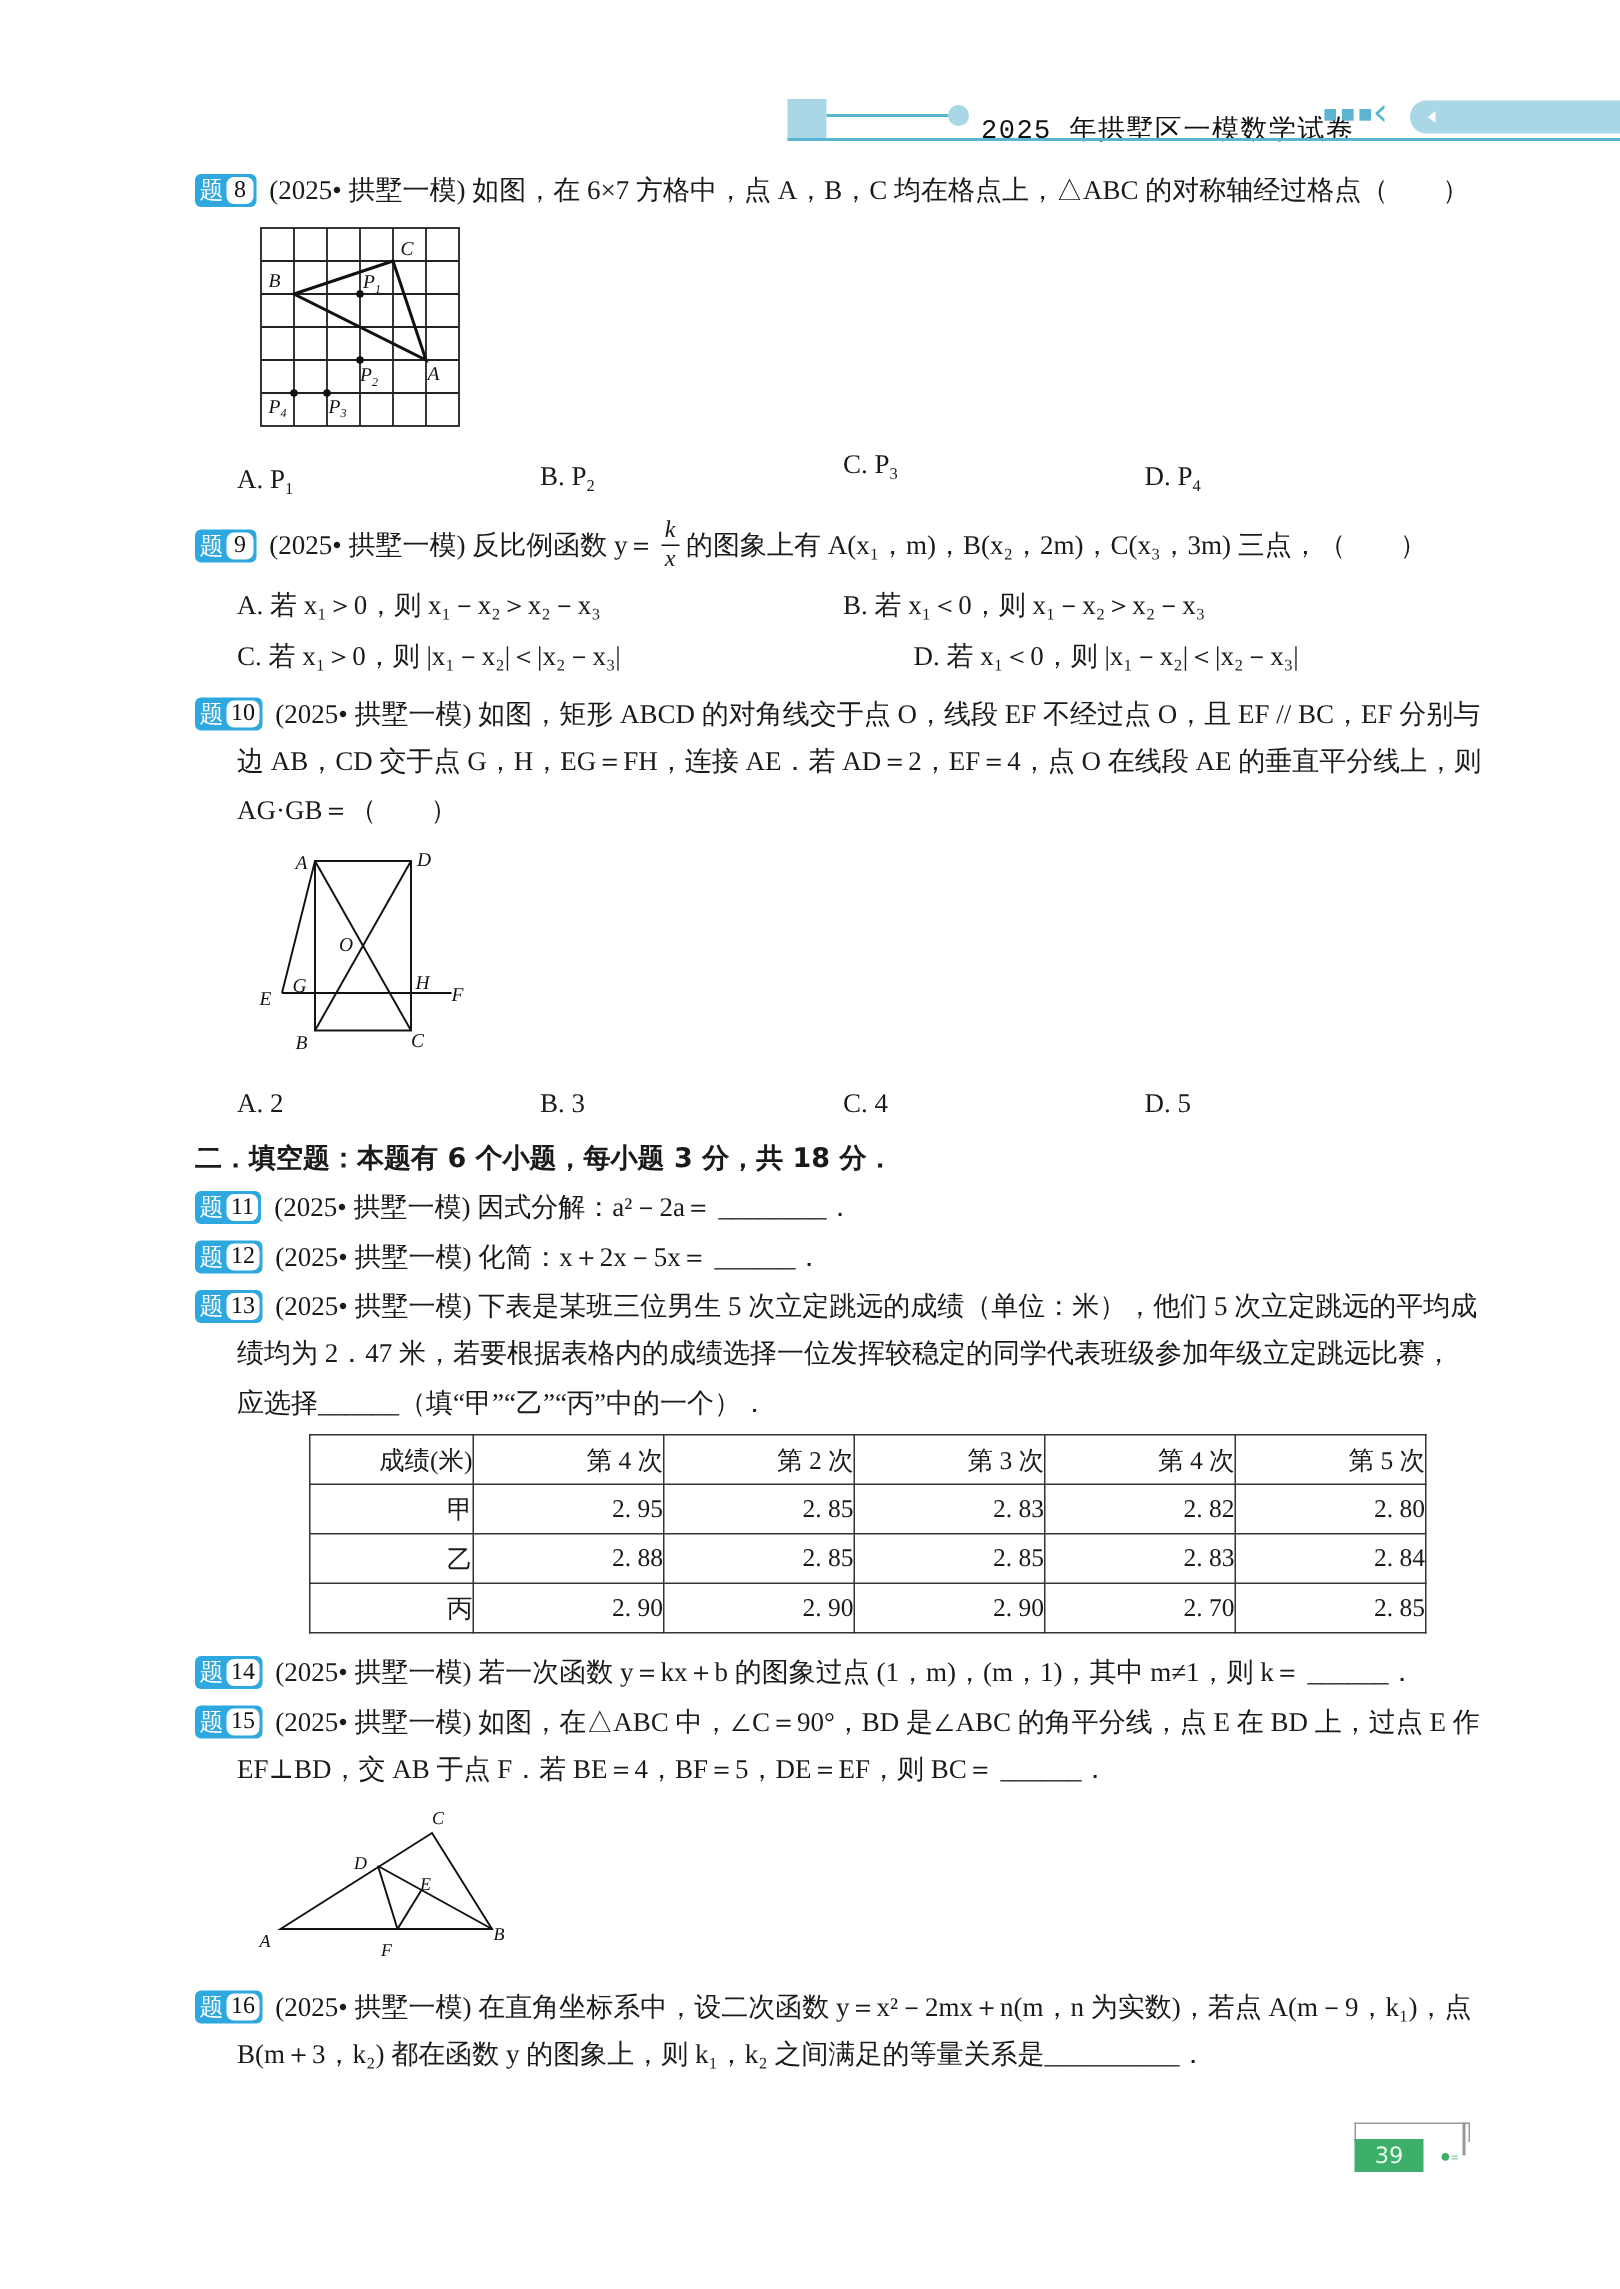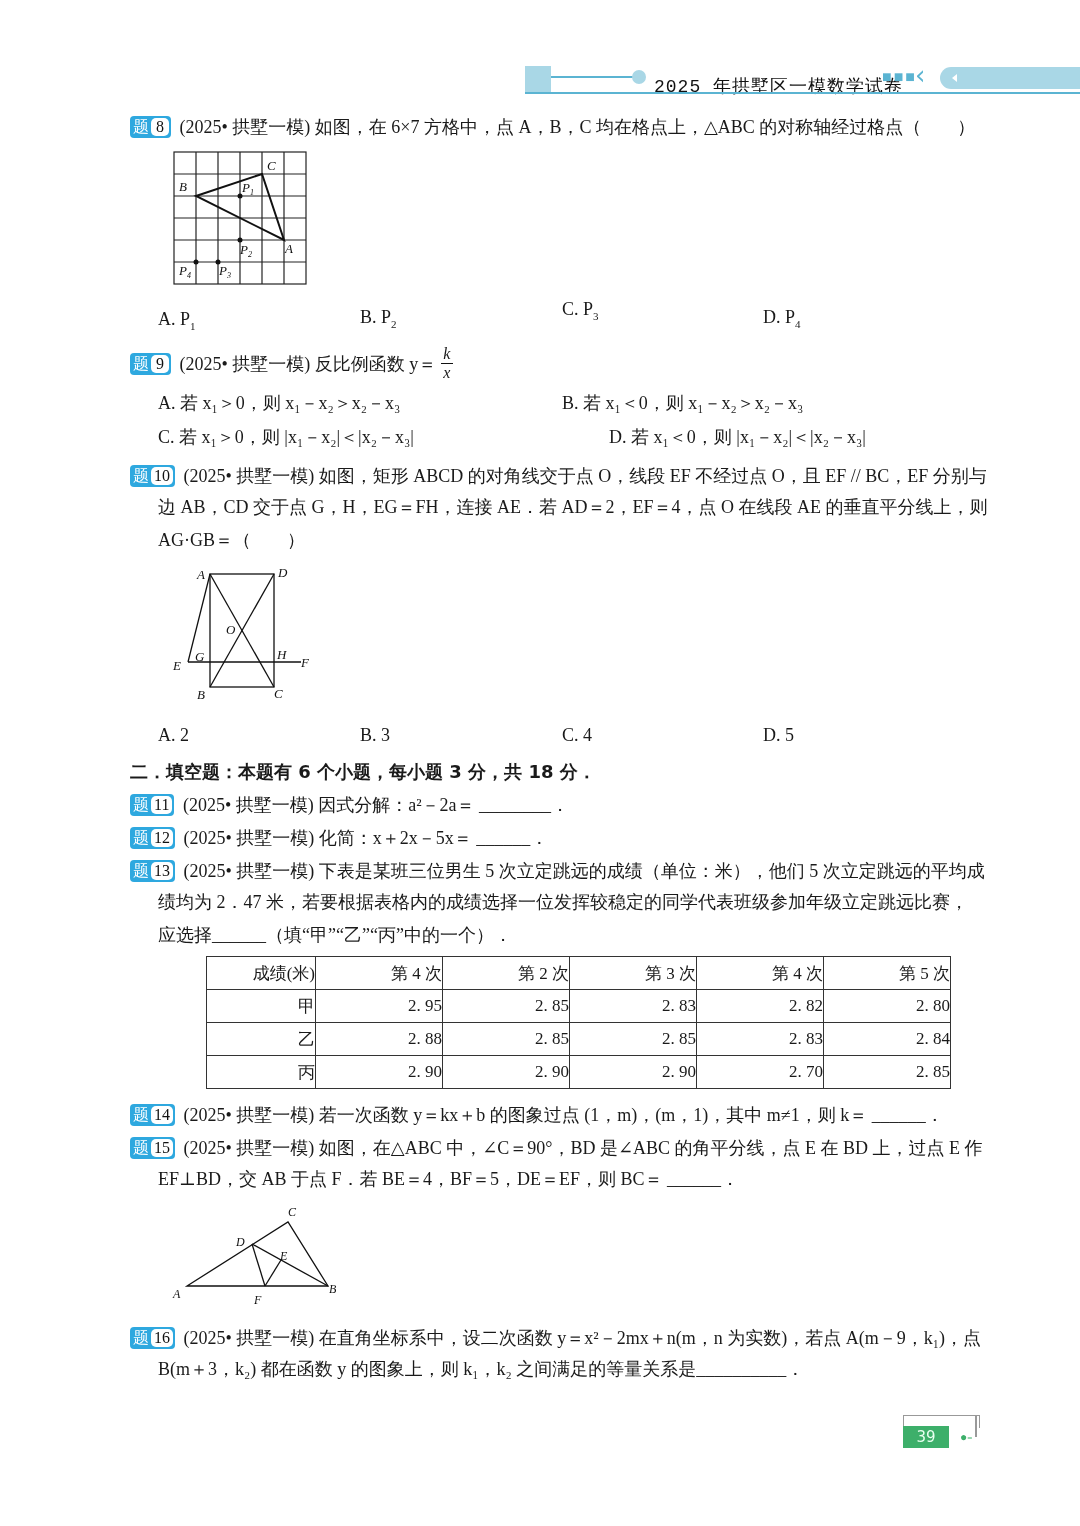--- a/index.html
+++ b/index.html
@@ -15,21 +15,21 @@
   .hdr-chev { left:915px; top:60px; font-size:26px; color:#5bb4d2; font-family:"DejaVu Sans",sans-serif; }
   .hdr-pill { left:940px; top:67px; width:150px; height:22px; border-radius:11px 0 0 11px; background:#a9d7e6; }
   .hdr-pill .tri { position:absolute; left:12px; top:7px; width:0; height:0; border-top:4px solid transparent; border-bottom:4px solid transparent; border-right:5px solid #fff; }
   .hdr-rule { left:525px; top:92px; width:555px; height:2px; background:#5bb4d2; }
 
   
   .q { position:absolute; left:130px; font-size:18px; line-height:22px; white-space:nowrap; }
   .badge { display:inline-flex; align-items:center; height:22px; background:#2ea8df; border-radius:4px; padding:0 2px 0 3px; vertical-align:middle; margin-right:4px; }
   .badge .ti { color:#fff; font-size:16px; font-family:"DejaVu Sans",sans-serif; margin-right:2px; }
   .badge .num { background:#fff; color:#111; border-radius:5px; font-size:16px; padding:0 3px; height:18px; line-height:18px; min-width:12px; text-align:center; }
-  .txt { vertical-align:middle; }
+  .txt { vertical-align:middle;font-family:Liberation Serif, serif; }
   .cont { position:absolute; left:158px; font-size:18px; line-height:22px; white-space:nowrap; }
   sub { font-size:11px; }
   .opt { position:absolute; font-size:18px; line-height:22px; white-space:nowrap; }
   .frac { display:inline-flex; flex-direction:column; align-items:center; vertical-align:middle; font-style:italic; font-size:16px; line-height:16px; }
   .frac .bar { width:12px; border-top:1px solid #111; margin:1px 0; }
 
   .section { position:absolute; left:130px; top:760px; font-size:18px; font-weight:bold; font-family:"DejaVu Sans",sans-serif; }
 
   table.scores { position:absolute; left:206px; top:956px; border-collapse:collapse; font-size:17px; }
   table.scores td { border:1.5px solid #333; height:32px; text-align:right; padding:0; }
@@ -102,20 +102,21 @@
       <span class="ti">题</span>
       <span class="num">9</span>
     </span>
   <span class="txt">(2025• 拱墅一模)</span>
   <span class="txt">反比例函数 y＝</span>
   <span class="frac">
       <span>k</span>
       <span class="bar"></span>
       <span>x</span>
     </span>
+  <span class="txt"> 的图象上有 A(x₁，m)，B(x₂，2m)，C(x₃，3m) 三点，（　　）</span>
 </div>
 <div class="opt" style="left:158px;top:392px;">A. 若 x₁＞0，则 x₁－x₂＞x₂－x₃</div>
 <div class="opt" style="left:562px;top:392px;">B. 若 x₁＜0，则 x₁－x₂＞x₂－x₃</div>
 <div class="opt" style="left:158px;top:426px;">C. 若 x₁＞0，则 |x₁－x₂|＜|x₂－x₃|</div>
 <div class="opt" style="left:562px;top:426px;margin-left:47px;">D. 若 x₁＜0，则 |x₁－x₂|＜|x₂－x₃|</div>
 
 <div class="q" style="top:463px;">
   <span class="badge">
       <span class="ti">题</span>
       <span class="num">10</span>

